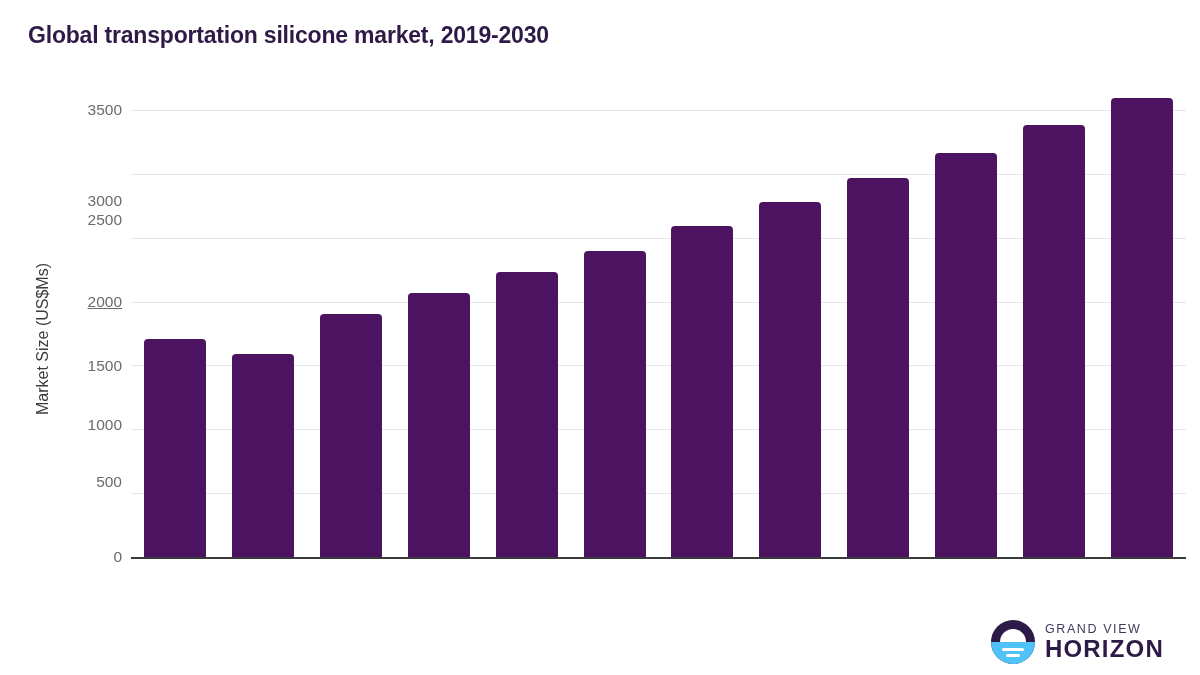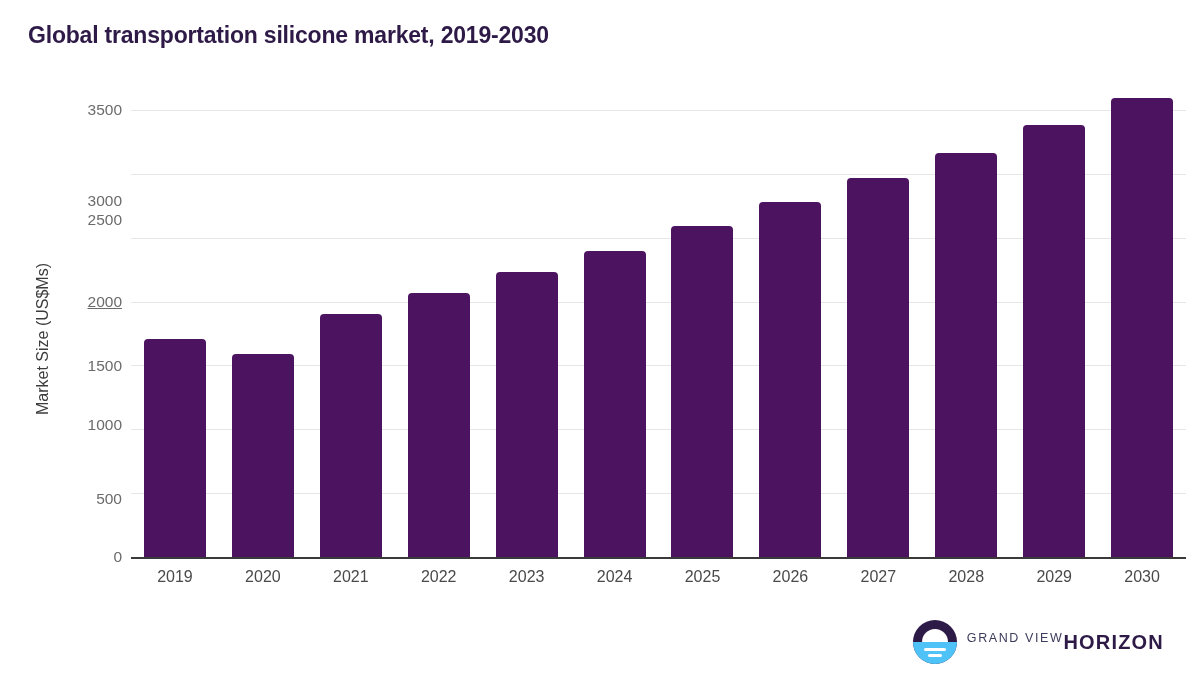--- a/index.html
+++ b/index.html
@@ -170,49 +170,49 @@
     left: 50%;
     transform: translateX(-50%);
     height: 3px;
     background: #ffffff;
     border-radius: 2px;
   }
   .logo-mark .ray1 { bottom: 13px; width: 22px; }
   .logo-mark .ray2 { bottom: 7px;  width: 14px; }
   .logo-text {
     display: flex;
-    flex-direction: row;
+    flex-direction: column;
     line-height: 1.05;
   }
   .logo-top {
     font-size: 12.5px;
     letter-spacing: 1.6px;
     color: #3b3b5c;
   }
   .logo-bottom {
-    font-size: 20px;
+    font-size: 24px;
     font-weight: bold;
     letter-spacing: 1.2px;
     color: #2e1a47;
   }
 </style>
 </head>
 <body>
 
 <div id="page">
 
   <div class="chart-title">Global transportation silicone market, 2019-2030</div>
 
   <div class="plot-wrap">
 
     <div class="y-axis-title">Market Size (US$Ms)</div>
 
     <div class="y-ticks">
         <div class="y-tick" style="top: 447px;">0</div>
-        <div class="y-tick" style="top: 389px;">500</div>
+        <div class="y-tick" style="top: 372px;">500</div>
         <div class="y-tick" style="top: 315px;">1000</div>
         <div class="y-tick" style="top: 256px;">1500</div>
         <div class="y-tick" style="top: 191.571px; text-decoration: underline;">2000</div>
         <div class="y-tick" style="top: 110px;">2500</div>
         <div class="y-tick" style="top: 67px; margin-top: 24px;">3000</div>
         <div class="y-tick" style="top: 0px;">3500</div>
       </div>
 
     <div class="grid-area">
         <div class="axis-baseline" style="top: 447px;"></div>
@@ -257,34 +257,20 @@
           <div class="bar" style="height: 403.577px; background: rgb(75, 19, 96);"></div>
         </div>
         <div class="bar-slot">
           <div class="bar" style="height: 431.674px; background: rgb(75, 19, 96);"></div>
         </div>
         <div class="bar-slot">
           <div class="bar" style="height: 459.133px; background: rgb(75, 19, 96);"></div>
         </div>
       </div>
 
-    <div class="x-ticks">
-        <div class="x-tick">2019</div>
-        <div class="x-tick">2020</div>
-        <div class="x-tick">2021</div>
-        <div class="x-tick">2022</div>
-        <div class="x-tick">2023</div>
-        <div class="x-tick">2024</div>
-        <div class="x-tick">2025</div>
-        <div class="x-tick">2026</div>
-        <div class="x-tick">2027</div>
-        <div class="x-tick">2028</div>
-        <div class="x-tick">2029</div>
-        <div class="x-tick">2030</div>
-      </div>
 
   </div>
 
 
   <div class="logo">
     <div class="logo-mark">
       <div class="sea"></div>
       <div class="dome"></div>
       <div class="ray ray1"></div>
       <div class="ray ray2"></div>

